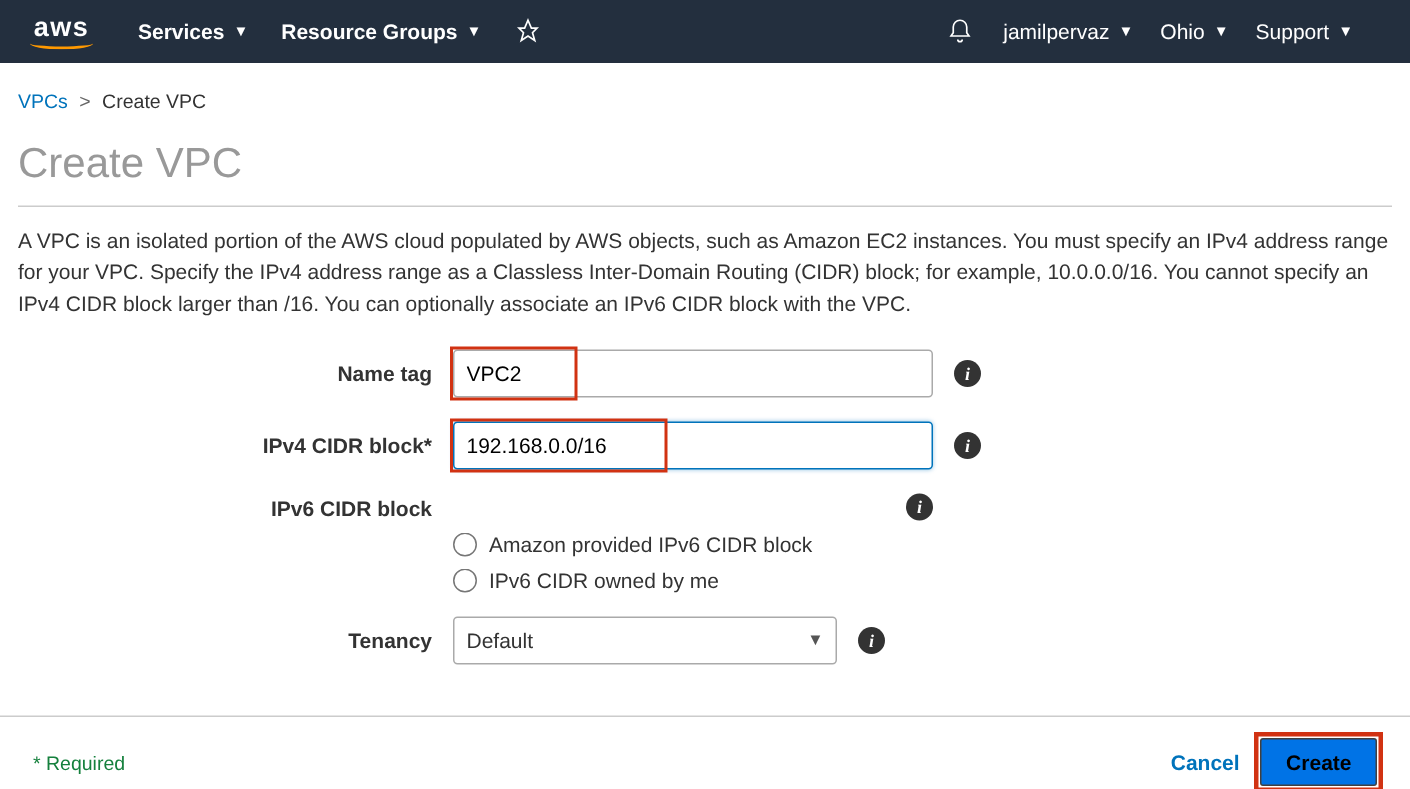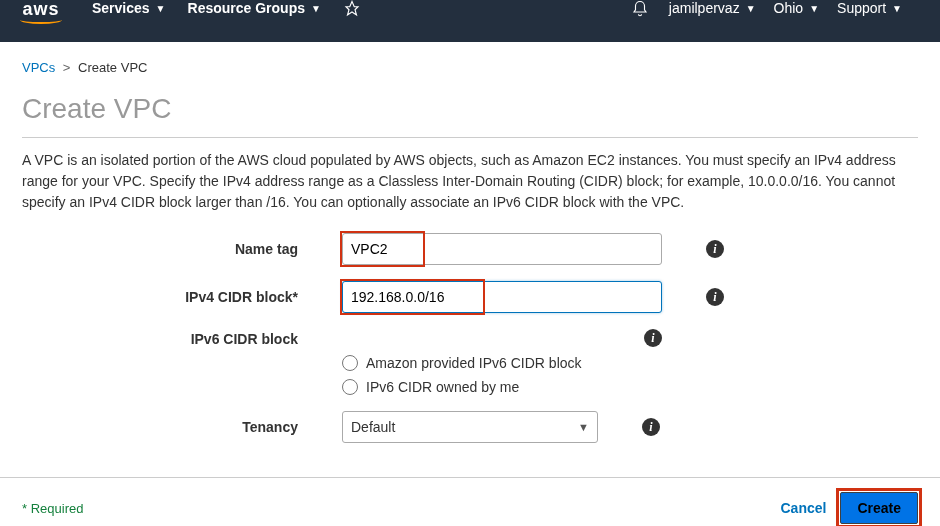--- a/index.html
+++ b/index.html
@@ -1,34 +1,34 @@
 <!DOCTYPE html>
 <html><head>
 <meta charset="utf-8">
 <style>
   * { box-sizing: border-box; margin: 0; padding: 0; }
   body { font-family: "Amazon Ember", "Helvetica Neue", Arial, sans-serif; font-size: 14px; color: #333; background: #fff; }
-  .topnav { background: #232f3e; color: #fff; height: 42px; display: flex; align-items: flex-start; padding: 0 20px; }
+  .topnav { background: #232f3e; color: #fff; height: 42px; display: flex; align-items: center; padding: 0 20px; }
   .logo { font-weight: bold; font-size: 18px; margin-right: 30px; display: flex; flex-direction: column; align-items: center; line-height: 1; }
   .logo-text { letter-spacing: 1px; }
   .logo-smile { height: 8px; width: 42px; border-bottom: 2px solid #ff9900; border-radius: 0 0 50% 50%; margin-top: -2px; }
   .nav-item { margin-right: 22px; font-weight: bold; cursor: pointer; display: flex; align-items: center; gap: 6px; }
   .nav-caret { font-size: 10px; }
   .nav-spacer { flex: 1; }
   .nav-icon { margin-right: 20px; cursor: pointer; width: 18px; height: 18px; }
   .pin-icon svg, .bell-icon svg { stroke: #fff; fill: none; stroke-width: 1.5; }
   .nav-right-item { margin-right: 18px; cursor: pointer; display: flex; align-items: center; gap: 6px; }
-  .content { padding: 18px 22px; }
+  .content { padding: 18px 12px; }
   .breadcrumb { font-size: 13px; margin-bottom: 18px; }
   .breadcrumb a { color: #0073bb; text-decoration: none; cursor: pointer; }
   .breadcrumb .sep { color: #666; margin: 0 4px; }
   h1 { font-size: 28px; font-weight: 400; color: #999; margin-bottom: 12px; }
   hr.divider { border: none; border-top: 1px solid #ccc; margin-bottom: 12px; }
   .description { font-size: 14px; color: #333; line-height: 1.5; margin-bottom: 20px; }
-  .form-row { display: flex; align-items: center; margin-bottom: 16px; gap: 30px; }
+  .form-row { display: flex; align-items: center; margin-bottom: 16px; }
   .form-label { width: 290px; text-align: right; font-weight: bold; font-size: 14px; padding-right: 14px; color: #333; }
   .form-control-wrap { position: relative; width: 320px; }
   input[type=text] { width: 100%; padding: 6px 8px; border: 1px solid #aaa; border-radius: 3px; font-size: 14px; height: 32px; }
   .highlight-box { position: absolute; border: 2px solid #d13212; pointer-events: none; }
   .highlight-name { left: -2px; top: -2px; width: 85px; height: 36px; }
   .highlight-cidr { left: -2px; top: -2px; width: 145px; height: 36px; }
   .info-icon { margin-left: 14px; width: 18px; height: 18px; background: #333; color: #fff; border-radius: 50%; display: inline-flex; align-items: center; justify-content: center; font-weight: bold; font-style: italic; font-size: 12px; font-family: Georgia, serif; cursor: pointer; }
   .radio-group { display: flex; flex-direction: column; gap: 8px; }
   .radio-row { display: flex; align-items: center; gap: 8px; }
   .radio-row input[type=radio] { width: 16px; height: 16px; accent-color: #0073bb; cursor: pointer; }

